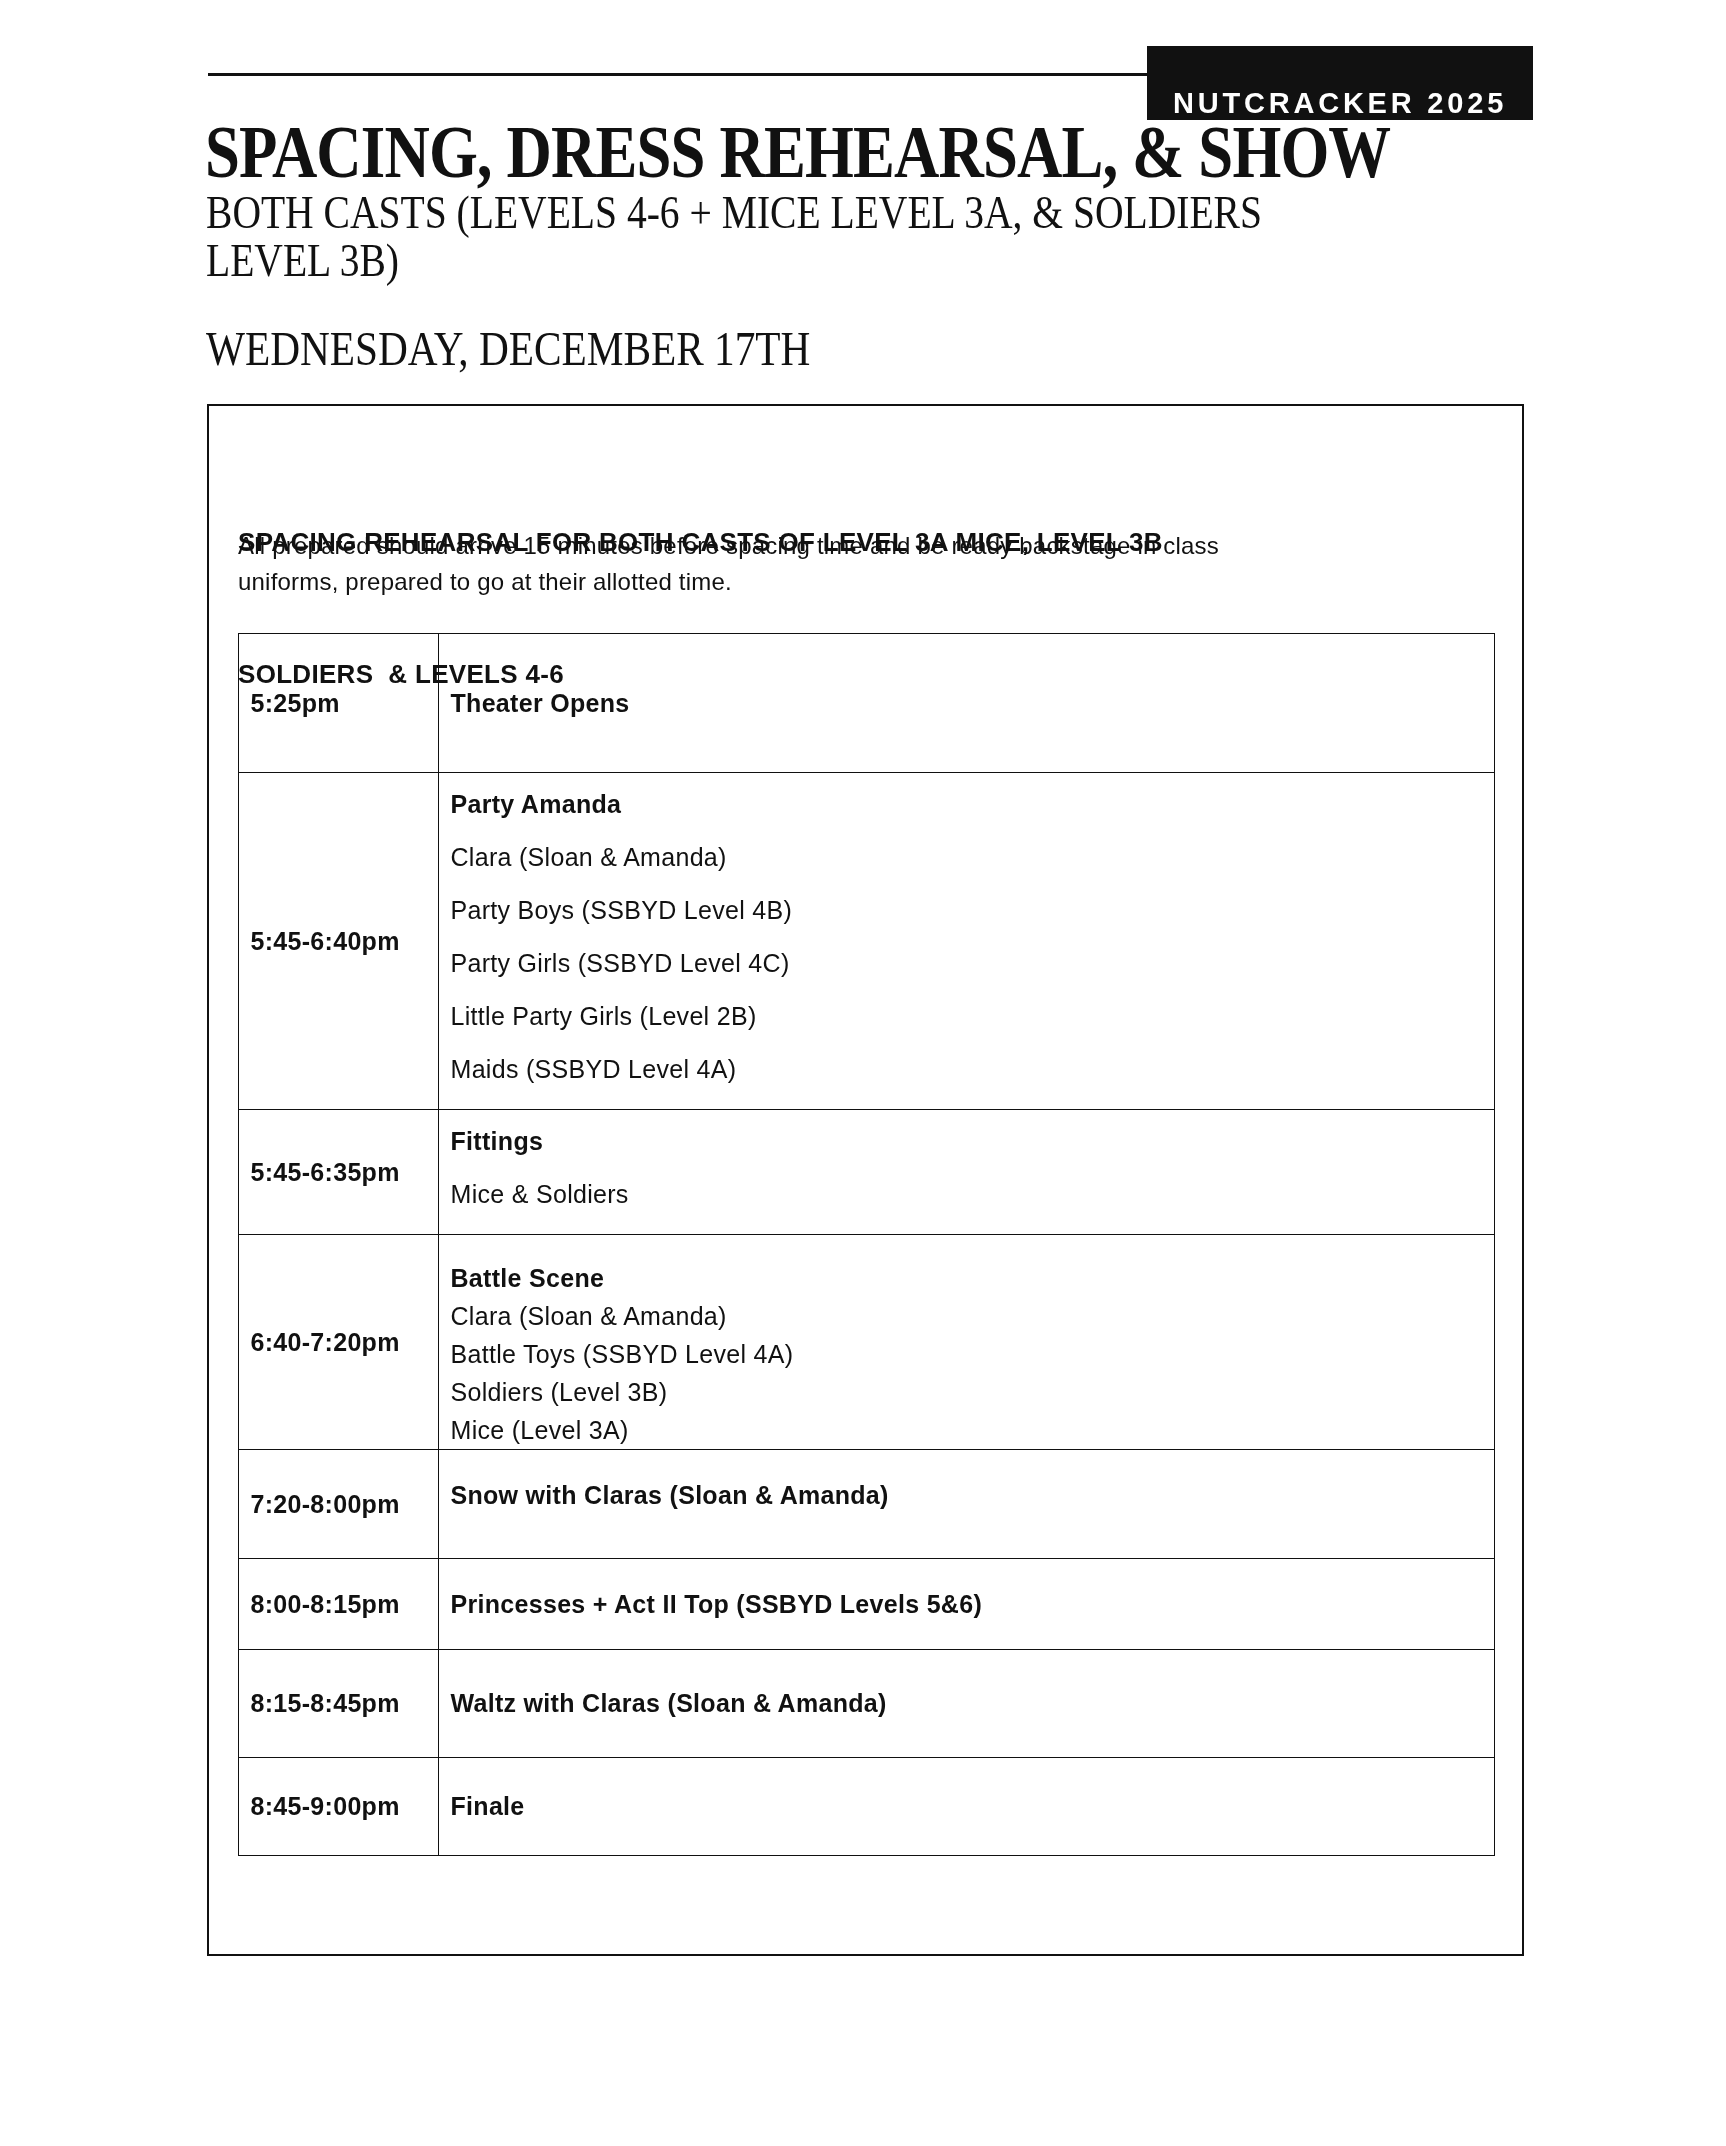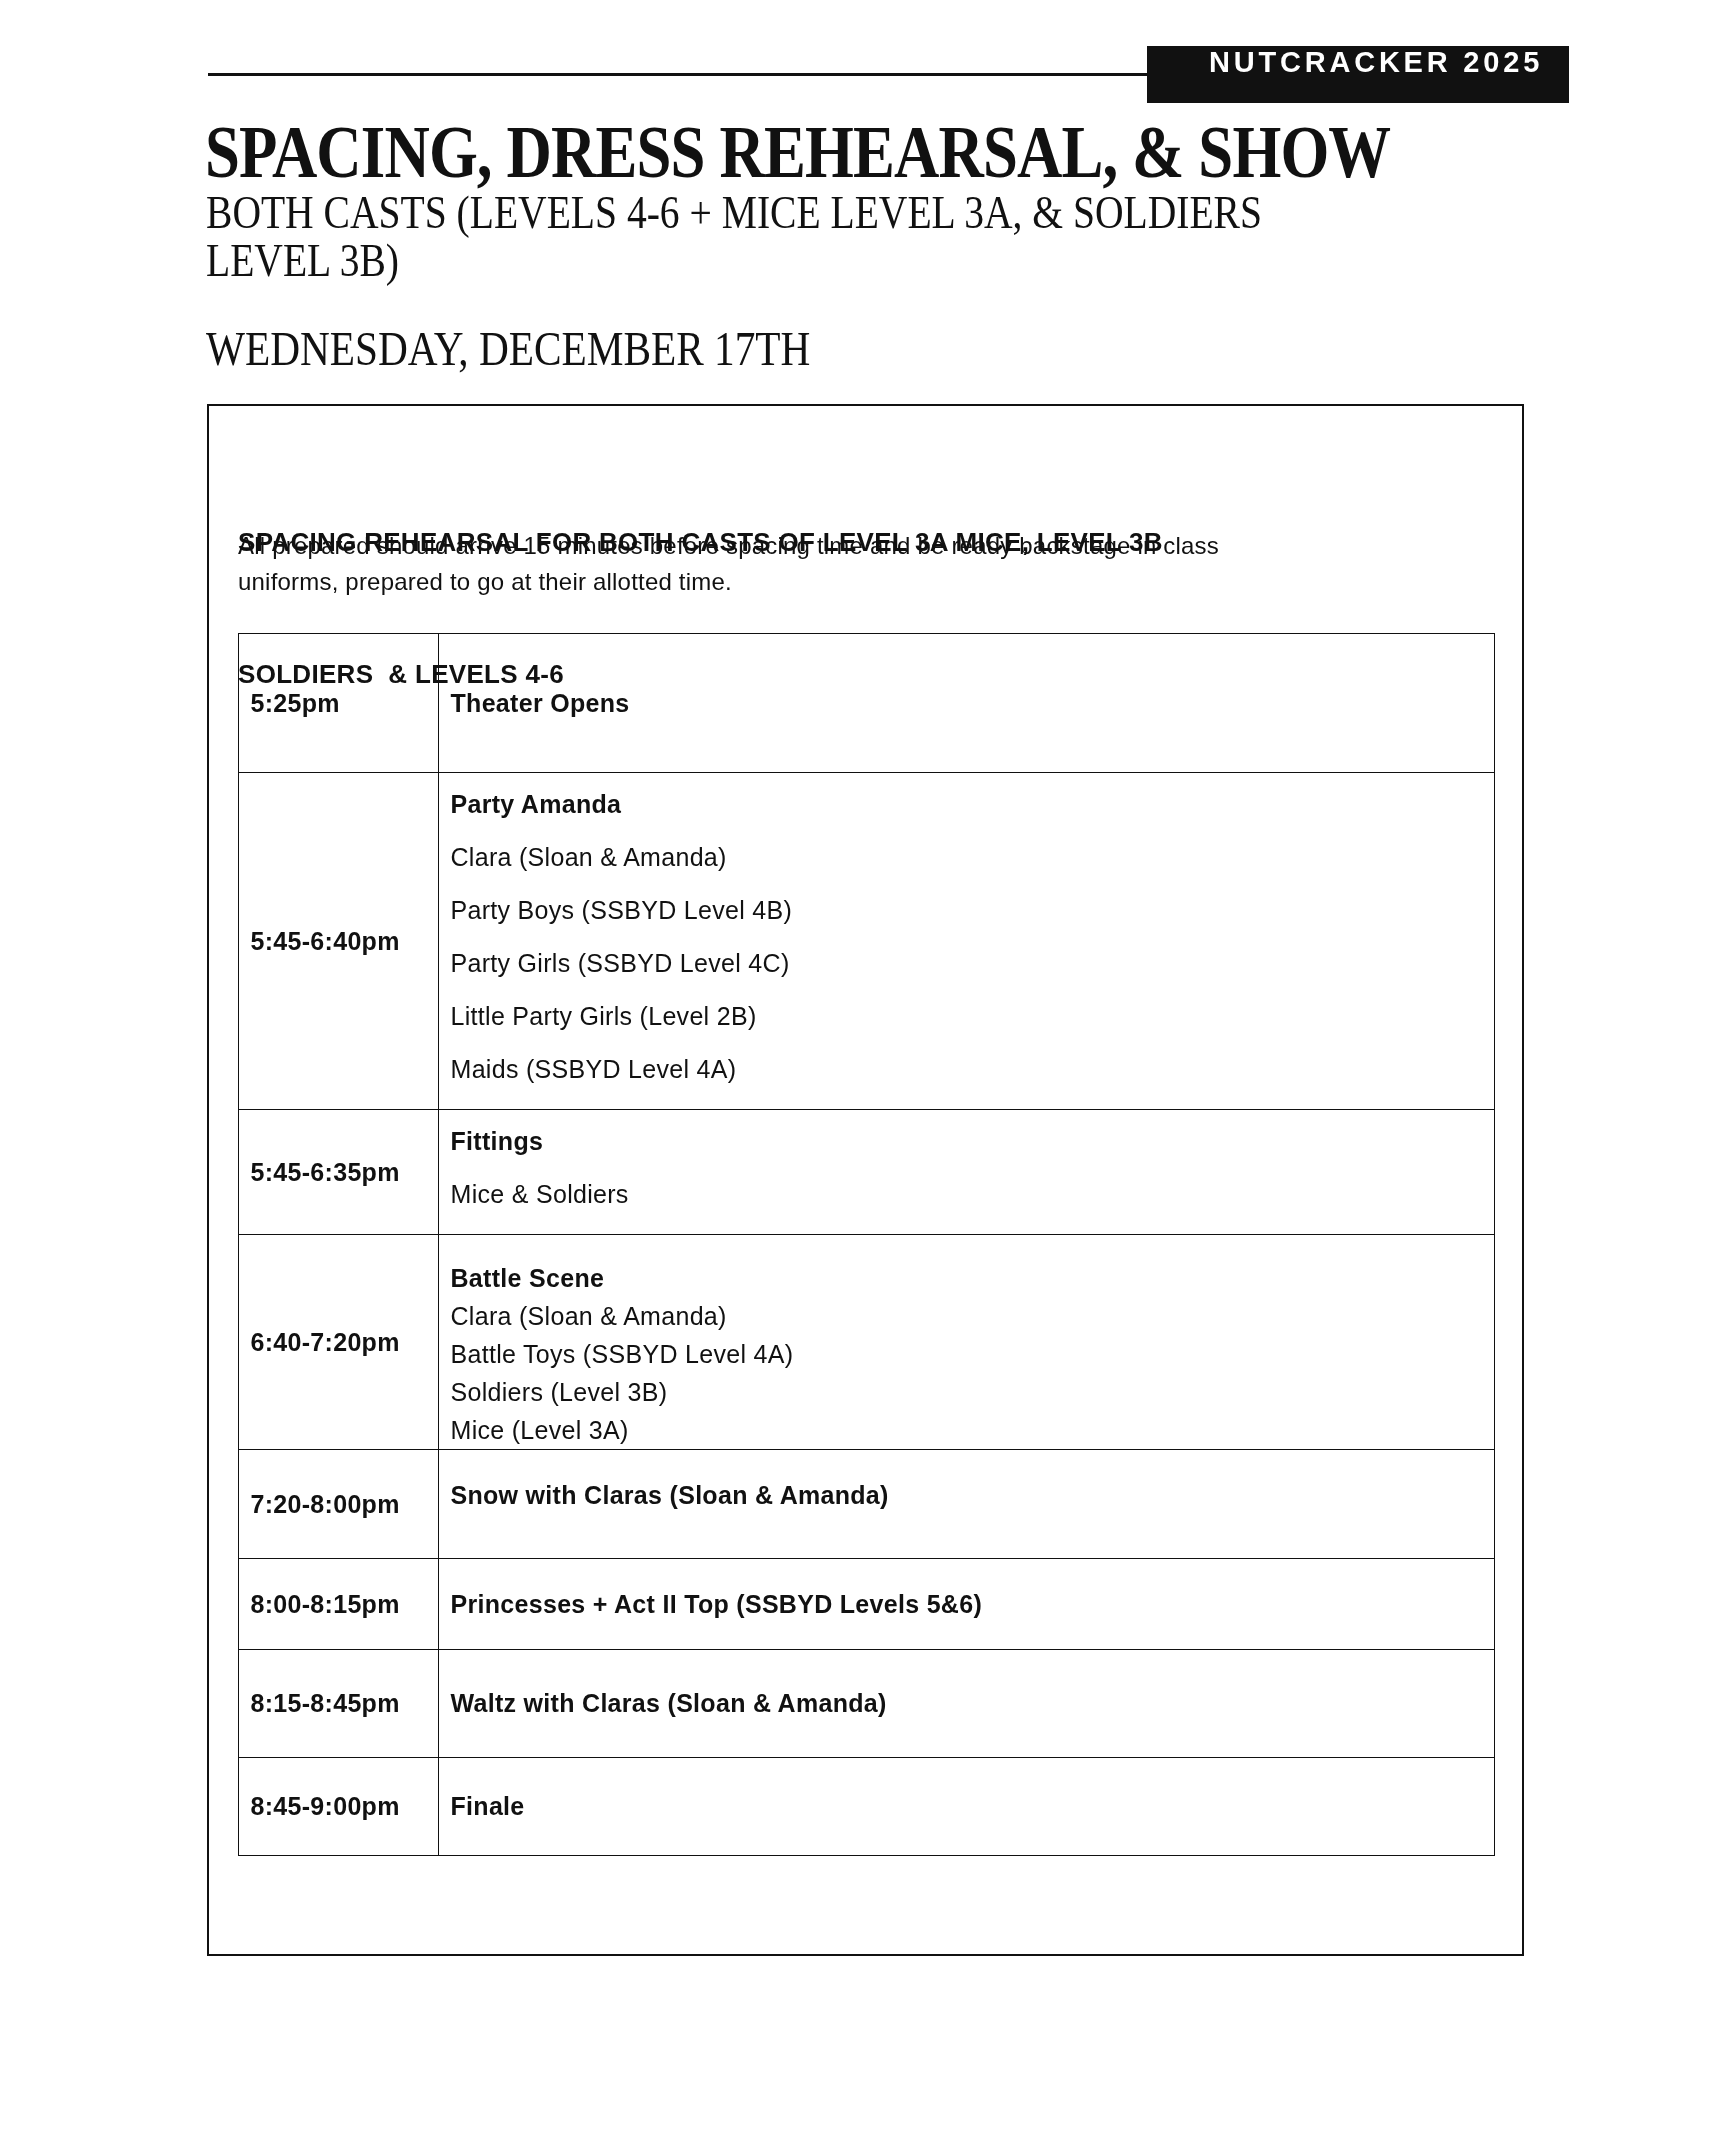--- a/index.html
+++ b/index.html
@@ -10,22 +10,22 @@
     font-family:"Liberation Sans","DejaVu Sans",sans-serif;
     color:#111111;
     overflow:hidden;
   }
   
   .top-rule{
     position:absolute;left:208px;top:73px;width:941px;height:2.9px;
     background:#111111;
   }
   .badge{
-    position:absolute;left:1147px;top:46px;width:386px;height:57px;
-    background:#111111;display:flex;align-items:flex-start;justify-content:center;padding-left:36px;
+    position:absolute;left:1147px;top:46px;width:386px;height:74px;
+    background:#111111;display:flex;align-items:flex-end;justify-content:center;
   }
   .badge span{
     color:#ffffff;font-size:29px;font-weight:bold;letter-spacing:3.8px;
     white-space:nowrap;
   }
   .doc-title{
     position:absolute;left:205px;top:115px;
     font-family:"Liberation Serif","DejaVu Serif",serif;
     font-size:73px;font-weight:bold;line-height:1.05;
     transform:scaleX(0.86);transform-origin:0 0;white-space:nowrap;

